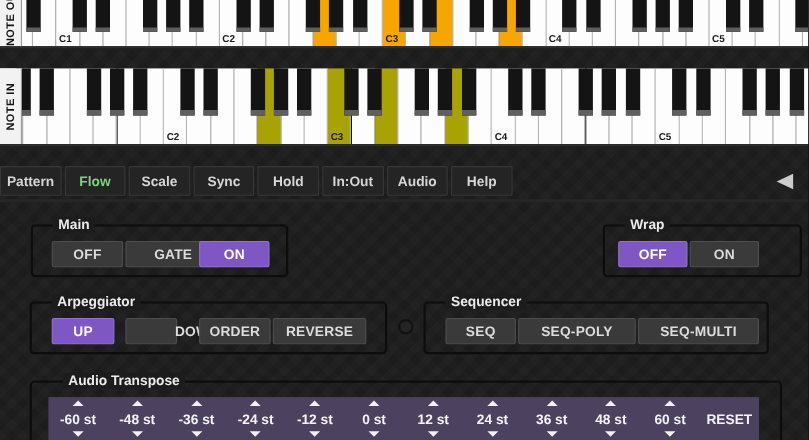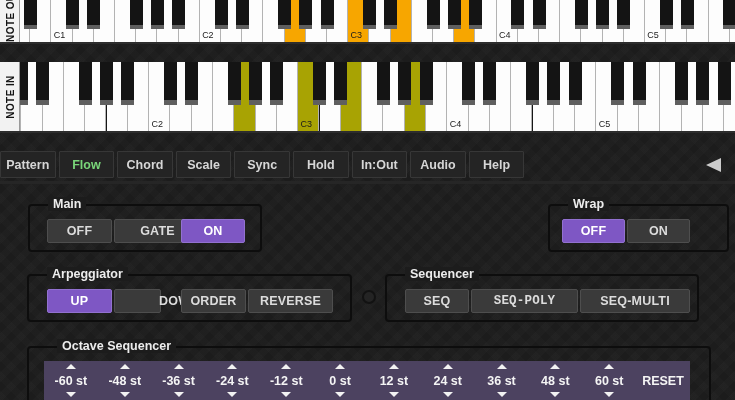--- a/index.html
+++ b/index.html
@@ -13,21 +13,21 @@
     font-family:"Liberation Sans","DejaVu Sans",sans-serif;
   }
   
   .kb { position:absolute; left:0; width:735px; overflow:hidden; background:#161616; border-bottom:2px solid #2d2d2d; }
   .kb-out { top:0; height:44px; }
   .kb-in  { top:62px; height:71px; }
   .wkey { position:absolute; top:0; background:#fdfdfd; border-right:1px solid #b3b3b3; }
   .kb-out .wkey { height:42px; }
   .kb-in  .wkey { height:69px; }
   .wkey .oct-label { position:absolute; bottom:2px; left:0; right:4px; text-align:center;
-    font-size:9px; font-weight:normal; color:#1b1b1b; }
+    font-size:9px; font-weight:bold; color:#1b1b1b; }
   .bkey { position:absolute; top:0; width:13px; background:#141414; z-index:5; }
   .kb-out .bkey { height:29px; }
   .kb-in  .bkey { height:43px; }
   .bkey .btip { position:absolute; left:0; right:0; bottom:0; background:#5f5f5f; }
   .kb-out .btip { height:4px; }
   .kb-in  .btip { height:5px; }
   .kb-name-strip { position:absolute; left:0; top:0; width:20px; background:#f2f2f2;
     z-index:30; overflow:hidden; border-right:1px solid #9a9a9a; }
   .kb-out .kb-name-strip { height:42px; }
   .kb-in  .kb-name-strip { height:69px; }
@@ -321,21 +321,20 @@
         <div class="btip"></div>
       </div>
       <div class="kb-name-strip">
       <span>NOTE IN</span>
     </div>
     </div>
 
   <div class="tabbar" id="tabbar">
       <div class="tab">Pattern</div>
       <div class="tab active">Flow</div>
-      <div class="tab">Chord</div>
       <div class="tab">Scale</div>
       <div class="tab">Sync</div>
       <div class="tab">Hold</div>
       <div class="tab">In:Out</div>
       <div class="tab">Audio</div>
       <div class="tab">Help</div>
     </div>
   <div class="tab-underline"></div>
   <div class="collapse-arrow"></div>
 
@@ -345,34 +344,34 @@
       <div class="btn" style="left: 84px; width: 87px;">GATE</div>
       <div class="btn active" style="left: 151px; width: 64px;">ON</div>
     </div>
   <div class="group g-wrap" id="grp-wrap">
     <span class="group-label">Wrap</span>
   <div class="btn active" style="left: 12px; width: 63px;">OFF</div>
       <div class="btn" style="left: 77px; width: 63px;">ON</div>
     </div>
   <div class="group g-arp" id="grp-arpeggiator">
     <span class="group-label">Arpeggiator</span>
-  <div class="btn active" style="left: 18px; width: 65px;">UP</div>
+  <div class="btn active" style="left: 18px; width: 57px;">UP</div>
       <div class="btn" style="left: 85px; width: 47px; padding-left: 44px;">DOWN</div>
       <div class="btn" style="left: 152px; width: 65px;">ORDER</div>
       <div class="btn" style="left: 219px; width: 85px;">REVERSE</div>
     </div>
   <div class="link-circle"></div>
   <div class="group g-seq" id="grp-sequencer">
     <span class="group-label">Sequencer</span>
   <div class="btn" style="left: 18px; width: 64px;">SEQ</div>
-      <div class="btn" style="left: 84px; width: 107px; font-family: Liberation Mono, monospace;">SEQ-POLY</div>
+      <div class="btn" style="left: 84px; width: 107px;">SEQ-POLY</div>
       <div class="btn" style="left: 193px; width: 110px;">SEQ-MULTI</div>
     </div>
   <div class="group g-oct">
-    <span class="group-label">Octave Sequencer</span>
+    <span class="group-label">Audio Transpose</span>
   </div>
   <div class="oct-strip" id="oct-strip">
       <div class="oct-col">
         <div class="tri-up"></div>
         <div class="oct-val">-60 st</div>
         <div class="tri-down"></div>
       </div>
       <div class="oct-col">
         <div class="tri-up"></div>
         <div class="oct-val">-48 st</div>

